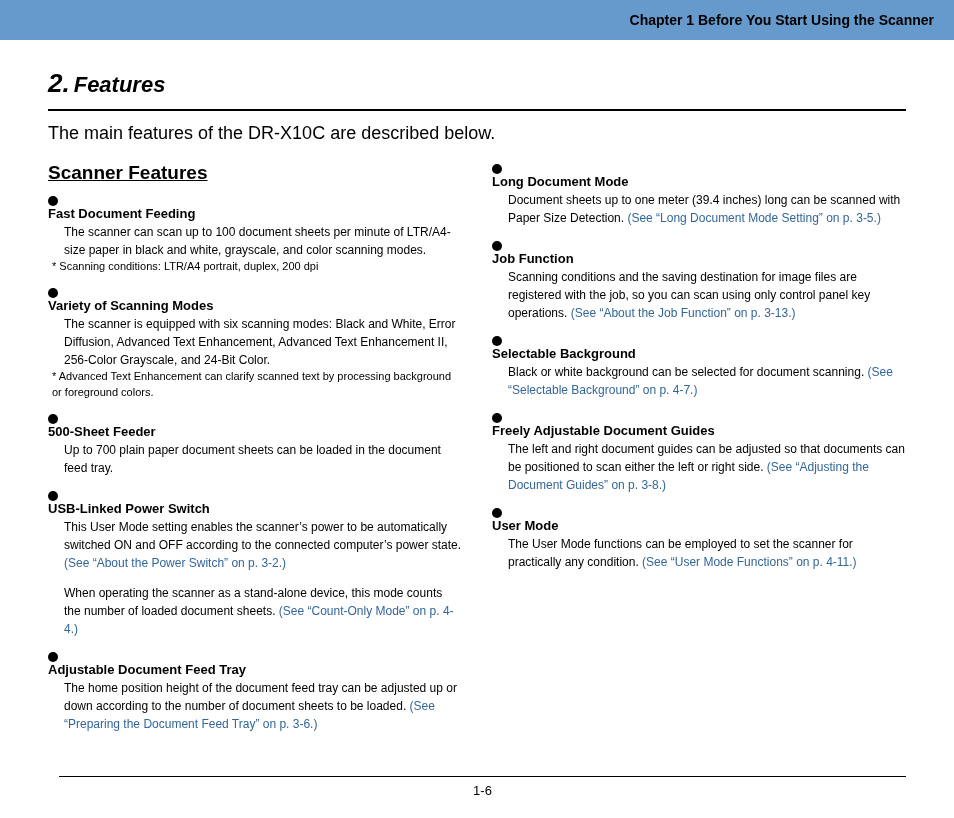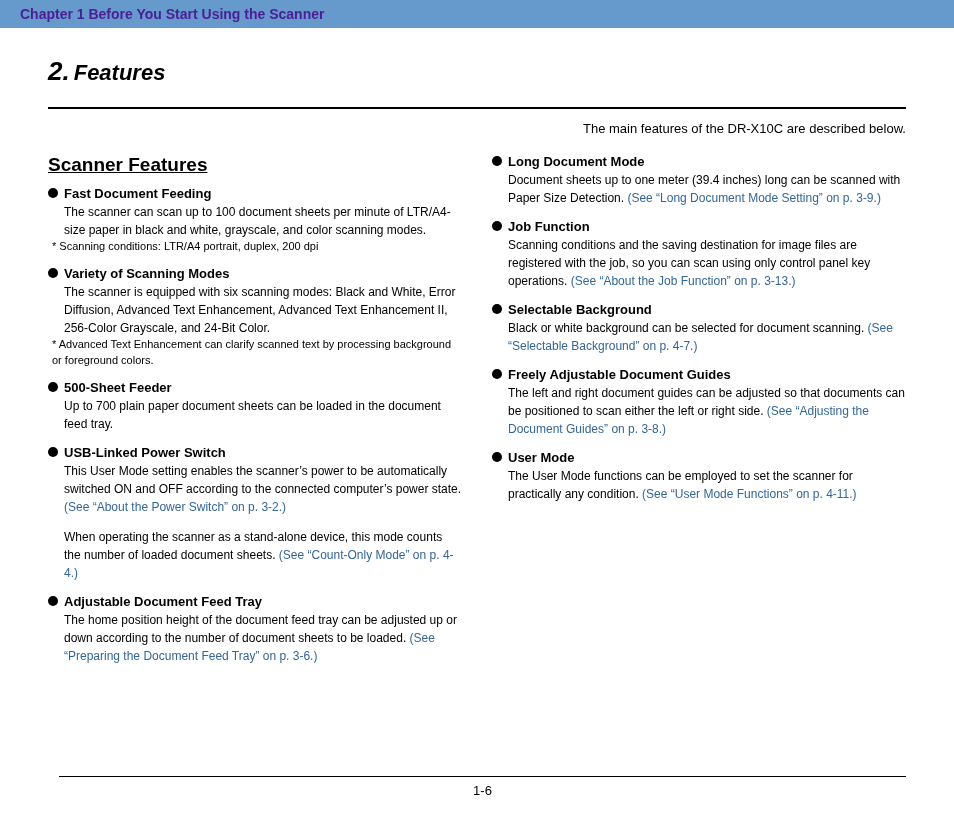--- a/index.html
+++ b/index.html
@@ -7,51 +7,51 @@
       font-family: Arial, Helvetica, sans-serif;
       font-size: 13px;
       background: #fff;
       color: #000;
       width: 954px;
       min-height: 818px;
     }
 
     .header-bar {
       background: #6699cc;
-      color: #4c1d95;
+      color: #000000;
       font-weight: bold;
       font-size: 14px;
-      padding: 6px 20px;
+      padding: 12px 20px;
+      text-align: right;
     }
 
     .page-content {
       padding: 28px 48px 40px 48px;
     }
 
     .chapter-title {
       font-size: 22px;
       font-style: italic;
       font-weight: bold;
       margin-bottom: 4px;
       border-bottom: 2px solid #000;
-      padding-bottom: 20px;
+      padding-bottom: 10px;
     }
 
     .chapter-title span.num {
       font-size: 26px;
       font-style: italic;
       font-weight: bold;
       margin-right: 4px;
     }
 
     .intro-text {
-      font-size: 13px;
+      font-size: 18px;
       margin-top: 12px;
       margin-bottom: 18px;
-      text-align: right;
     }
 
     .two-col {
       display: flex;
       gap: 30px;
     }
 
     .col-left {
       flex: 1;
     }
@@ -70,20 +70,21 @@
     .feature-item {
       margin-bottom: 12px;
     }
 
     .feature-heading {
       display: flex;
       align-items: flex-start;
       font-size: 13px;
       font-weight: bold;
       margin-bottom: 2px;
+      flex-direction: column;
     }
 
     .bullet-black {
       display: inline-block;
       width: 10px;
       height: 10px;
       background: #000;
       border-radius: 50%;
       margin-right: 6px;
       margin-top: 2px;
@@ -201,21 +202,21 @@
       </div>
 
       <div class="col-right">
 
         <div class="feature-item">
           <div class="feature-heading">
             <span class="bullet-black"></span>
             <span>Long Document Mode</span>
           </div>
           <div class="feature-desc">
-            <span>Document sheets up to one meter (39.4 inches) long can be scanned with Paper Size Detection. </span><a class="link-text" href="#">(See “Long Document Mode Setting” on p. 3-9.)</a>
+            <span>Document sheets up to one meter (39.4 inches) long can be scanned with Paper Size Detection. </span><a class="link-text" href="#">(See “Long Document Mode Setting” on p. 3-5.)</a>
           </div>
         </div>
 
         <div class="feature-item">
           <div class="feature-heading">
             <span class="bullet-black"></span>
             <span>Job Function</span>
           </div>
           <div class="feature-desc">
             <span>Scanning conditions and the saving destination for image files are registered with the job, so you can scan using only control panel key operations. </span><a class="link-text" href="#">(See “About the Job Function” on p. 3-13.)</a>

